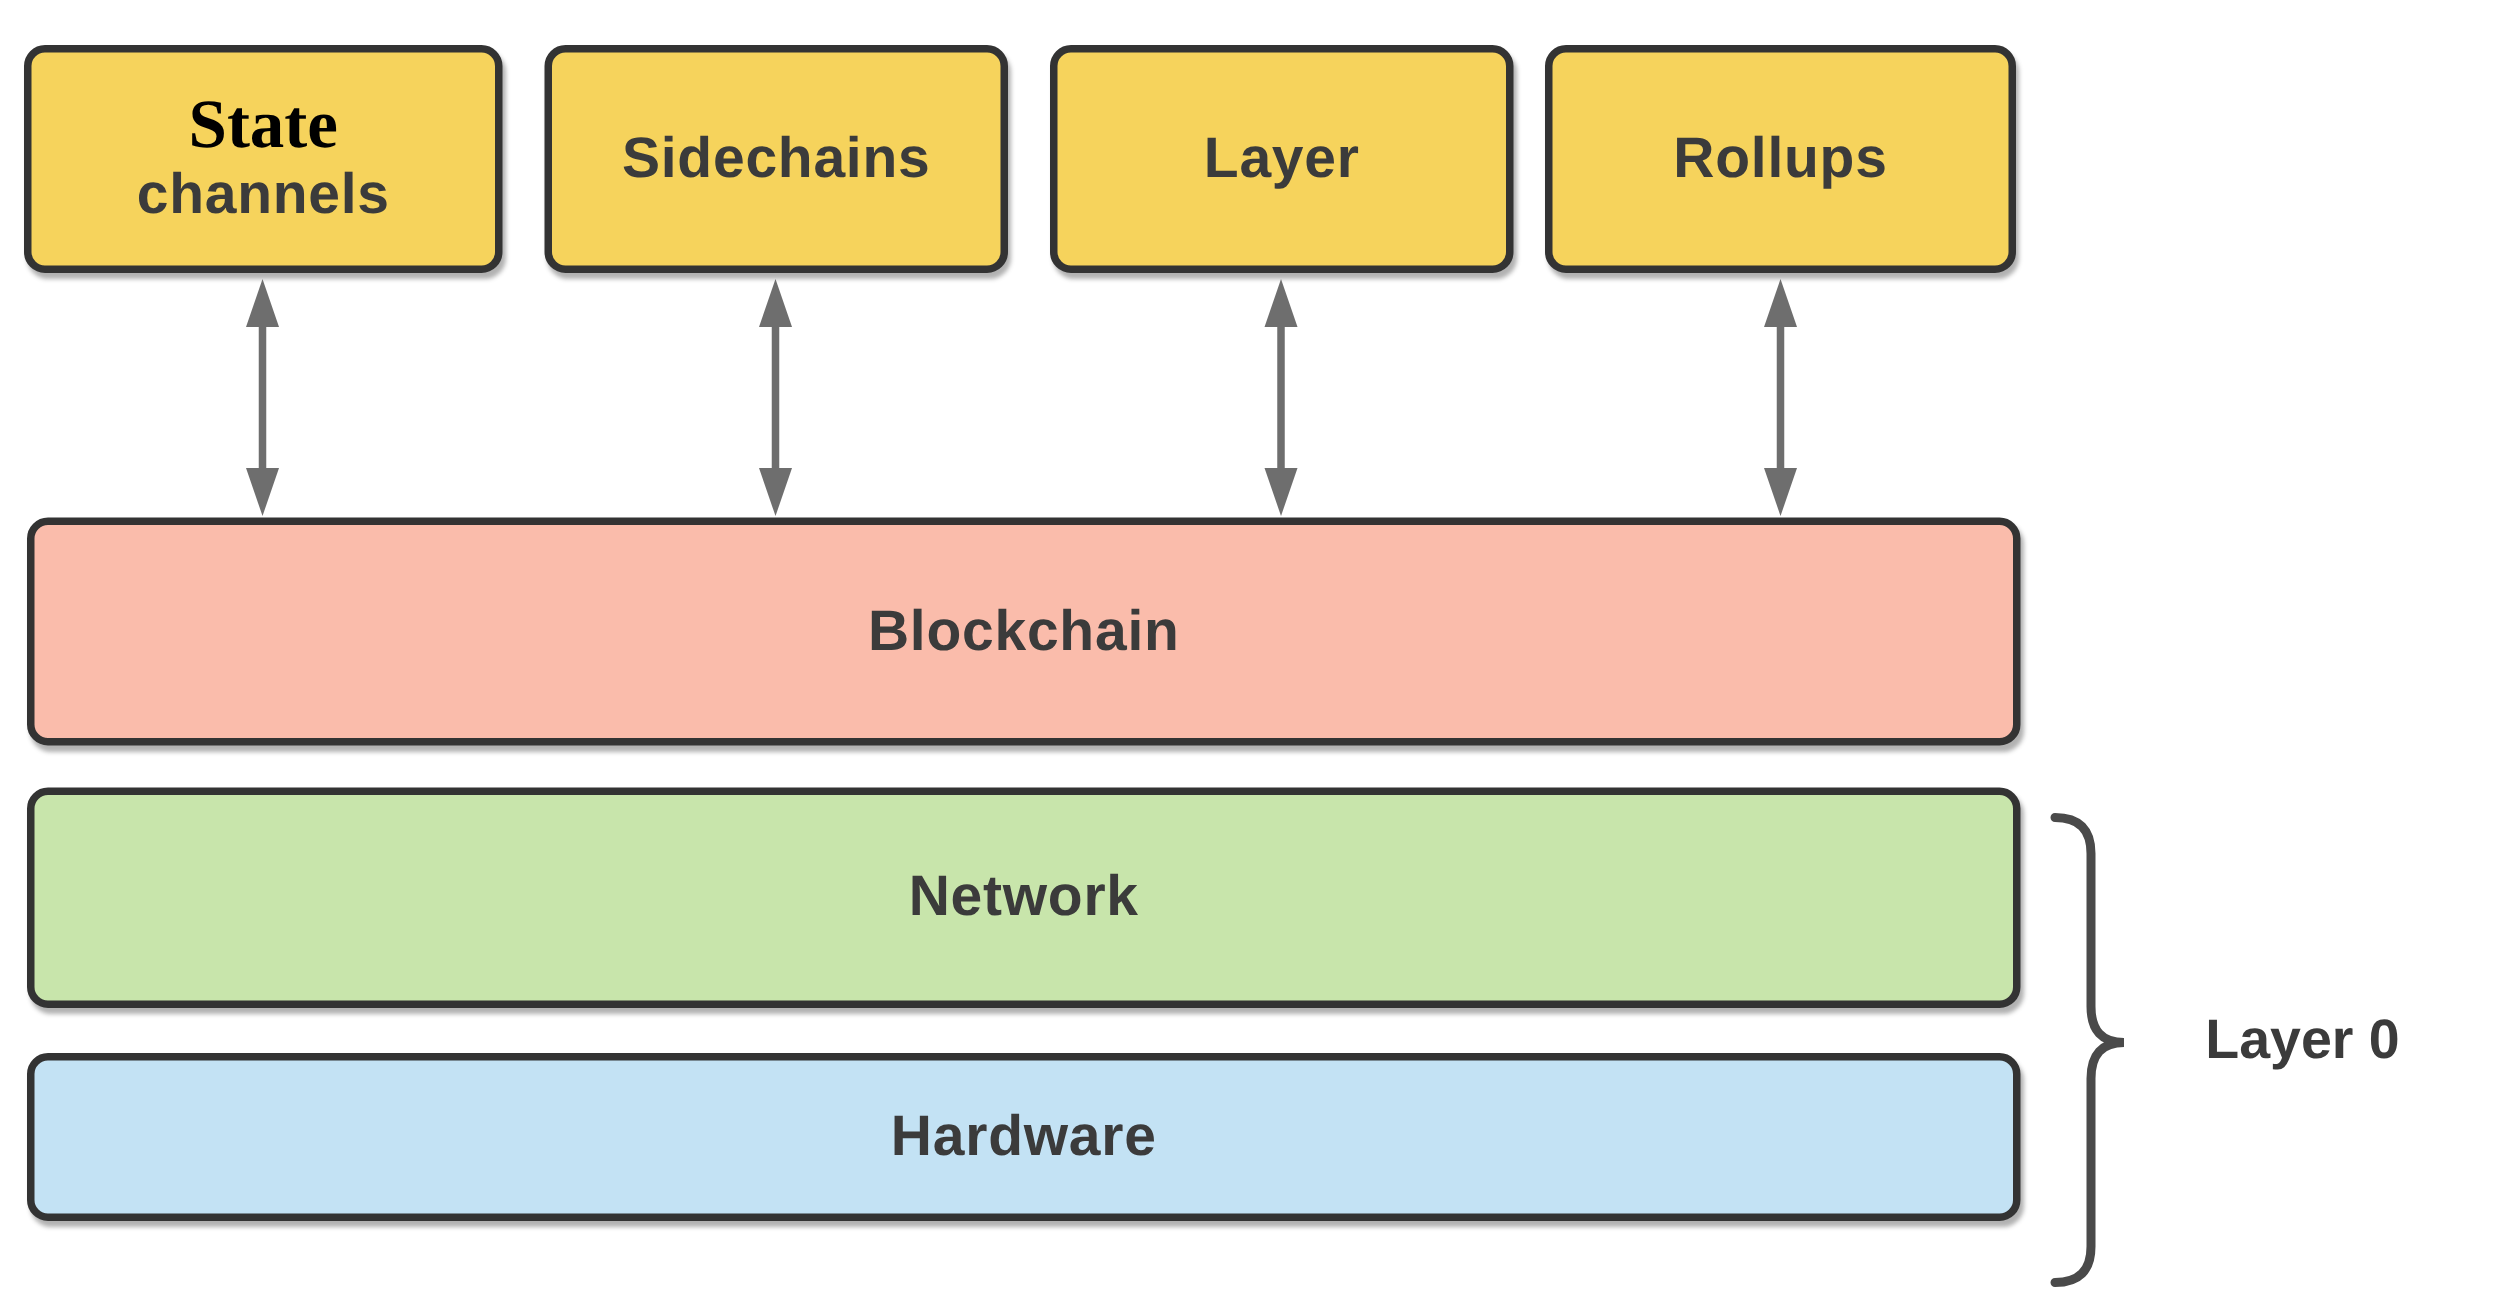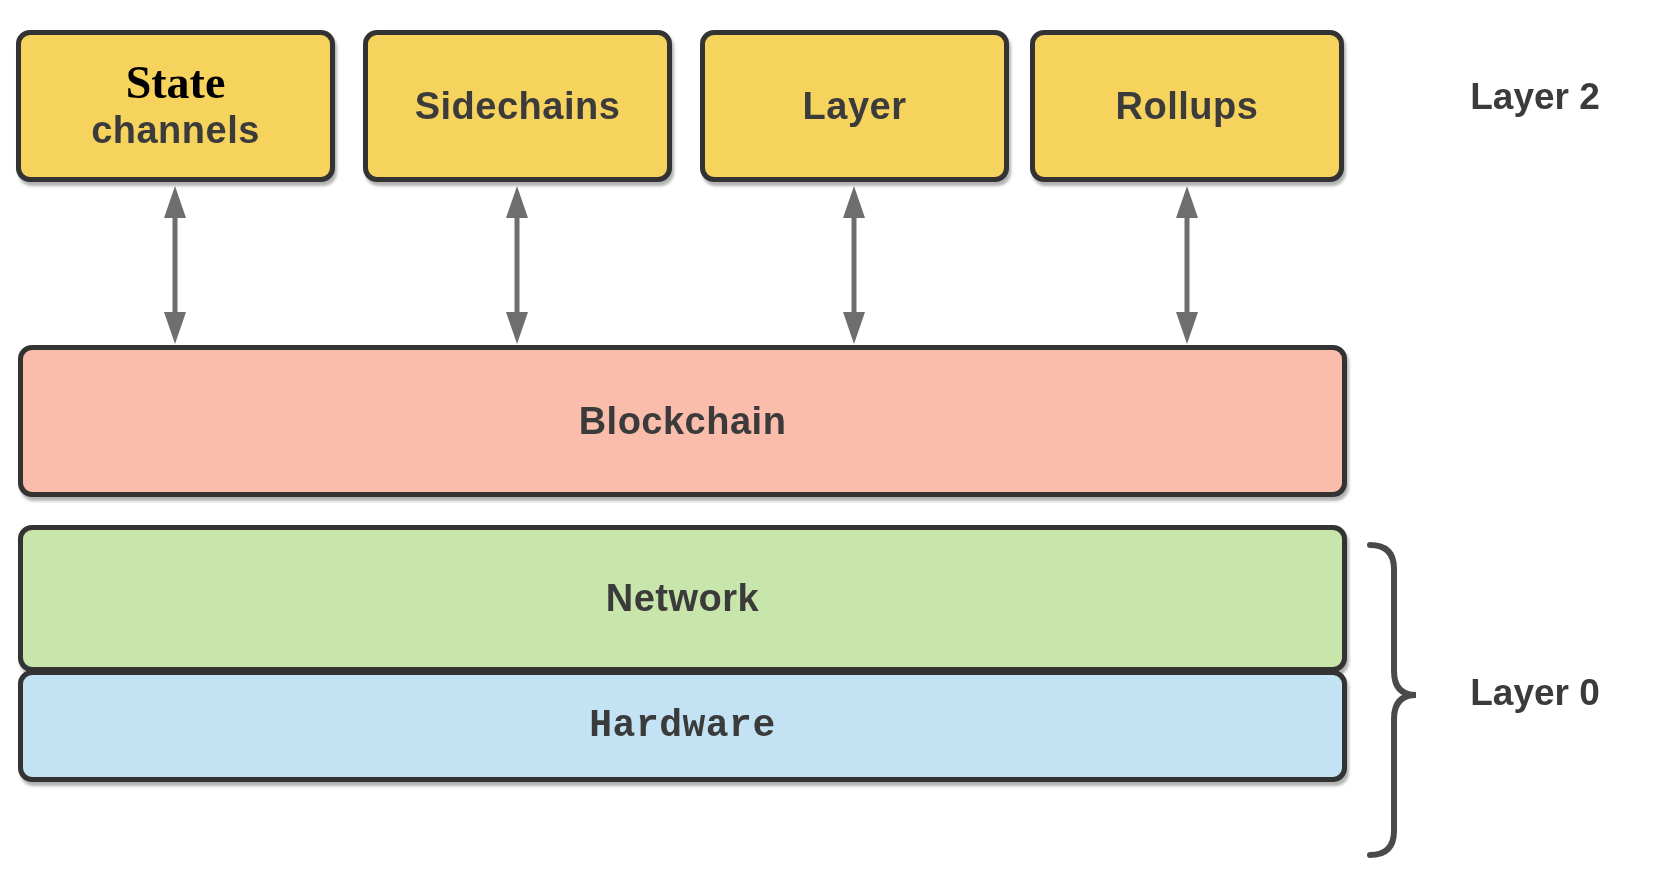--- a/index.html
+++ b/index.html
@@ -28,21 +28,21 @@
     text-align: center;
   }
   .l2box { top: 30px; height: 152px; background: var(--yellow, #F6D35C); }
   #box-state-channels { left: 16px;  width: 319px; }
   #box-sidechains     { left: 363px; width: 309px; justify-content: center; }
   #box-plasma         { left: 700px; width: 309px; }
   #box-rollups        { left: 1030px; width: 314px; }
 
   #box-blockchain { left: 18px; top: 345px; width: 1329px; height: 152px; background: var(--salmon, #FABCAB); }
   #box-network    { left: 18px; top: 525px; width: 1329px; height: 147px; background: var(--green, #C8E5AB); }
-  #box-hardware   { left: 18px; top: 670px; width: 1329px; height: 112px; background: var(--blue, #C3E2F4); font-family: Liberation Mono, monospace; }
+  #box-hardware   { left: 18px; top: 702px; width: 1329px; height: 112px; background: var(--blue, #C3E2F4); }
 
   .boxlabel {
     font-weight: 700;
     font-size: 38px;
     letter-spacing: 0.5px;
     color: var(--textc, #3B3B3B);
     line-height: 1.18;
   }
   .serif-word {
     font-family: "Liberation Serif", serif;
@@ -145,16 +145,15 @@
   <div class="box" id="box-hardware">
     <span class="boxlabel">Hardware</span>
   </div>
 
   <svg id="brace" viewBox="0 0 72 330">
     <path d="M8,10 Q32,10 32,34 L32,136 Q32,160 54,160 Q32,160 32,184 L32,296 Q32,320 8,320"></path>
   </svg>
 
   <div id="corner-notch"></div>
 
-  <div class="side-label" id="label-layer2">Layer 2</div>
   <div class="side-label" id="label-layer0">Layer 0</div>
 
 </div>
 
 </body></html>

